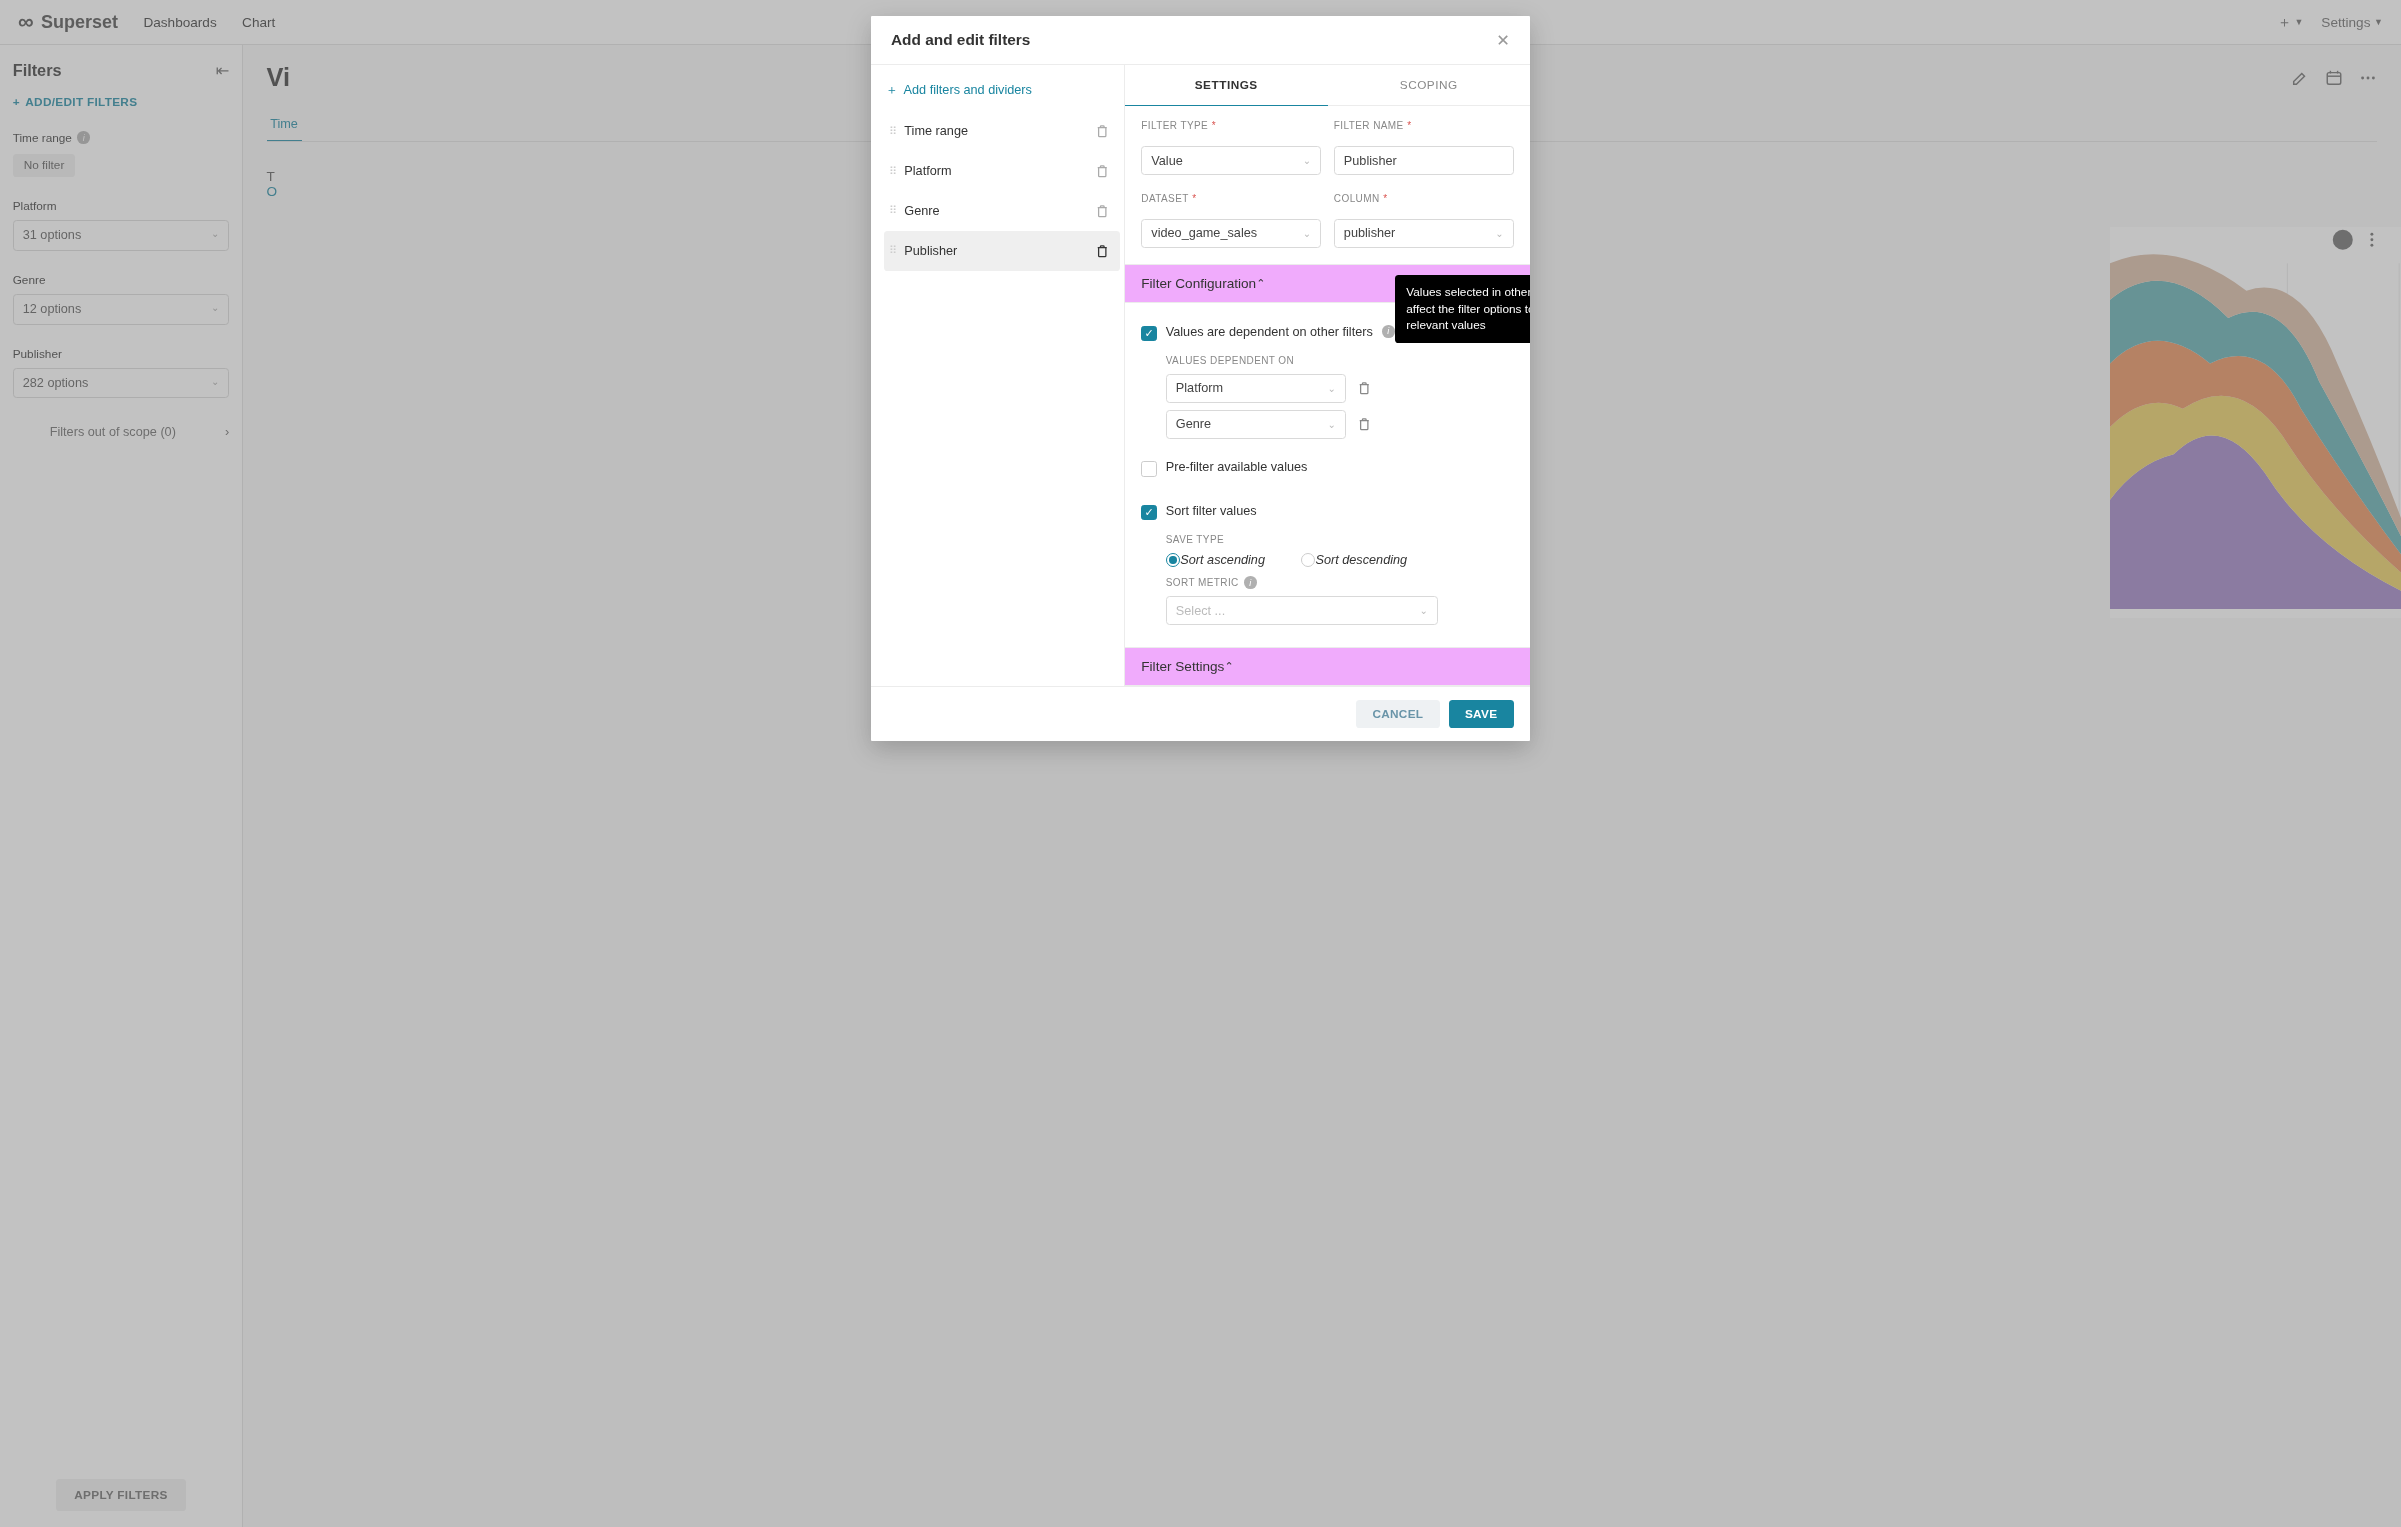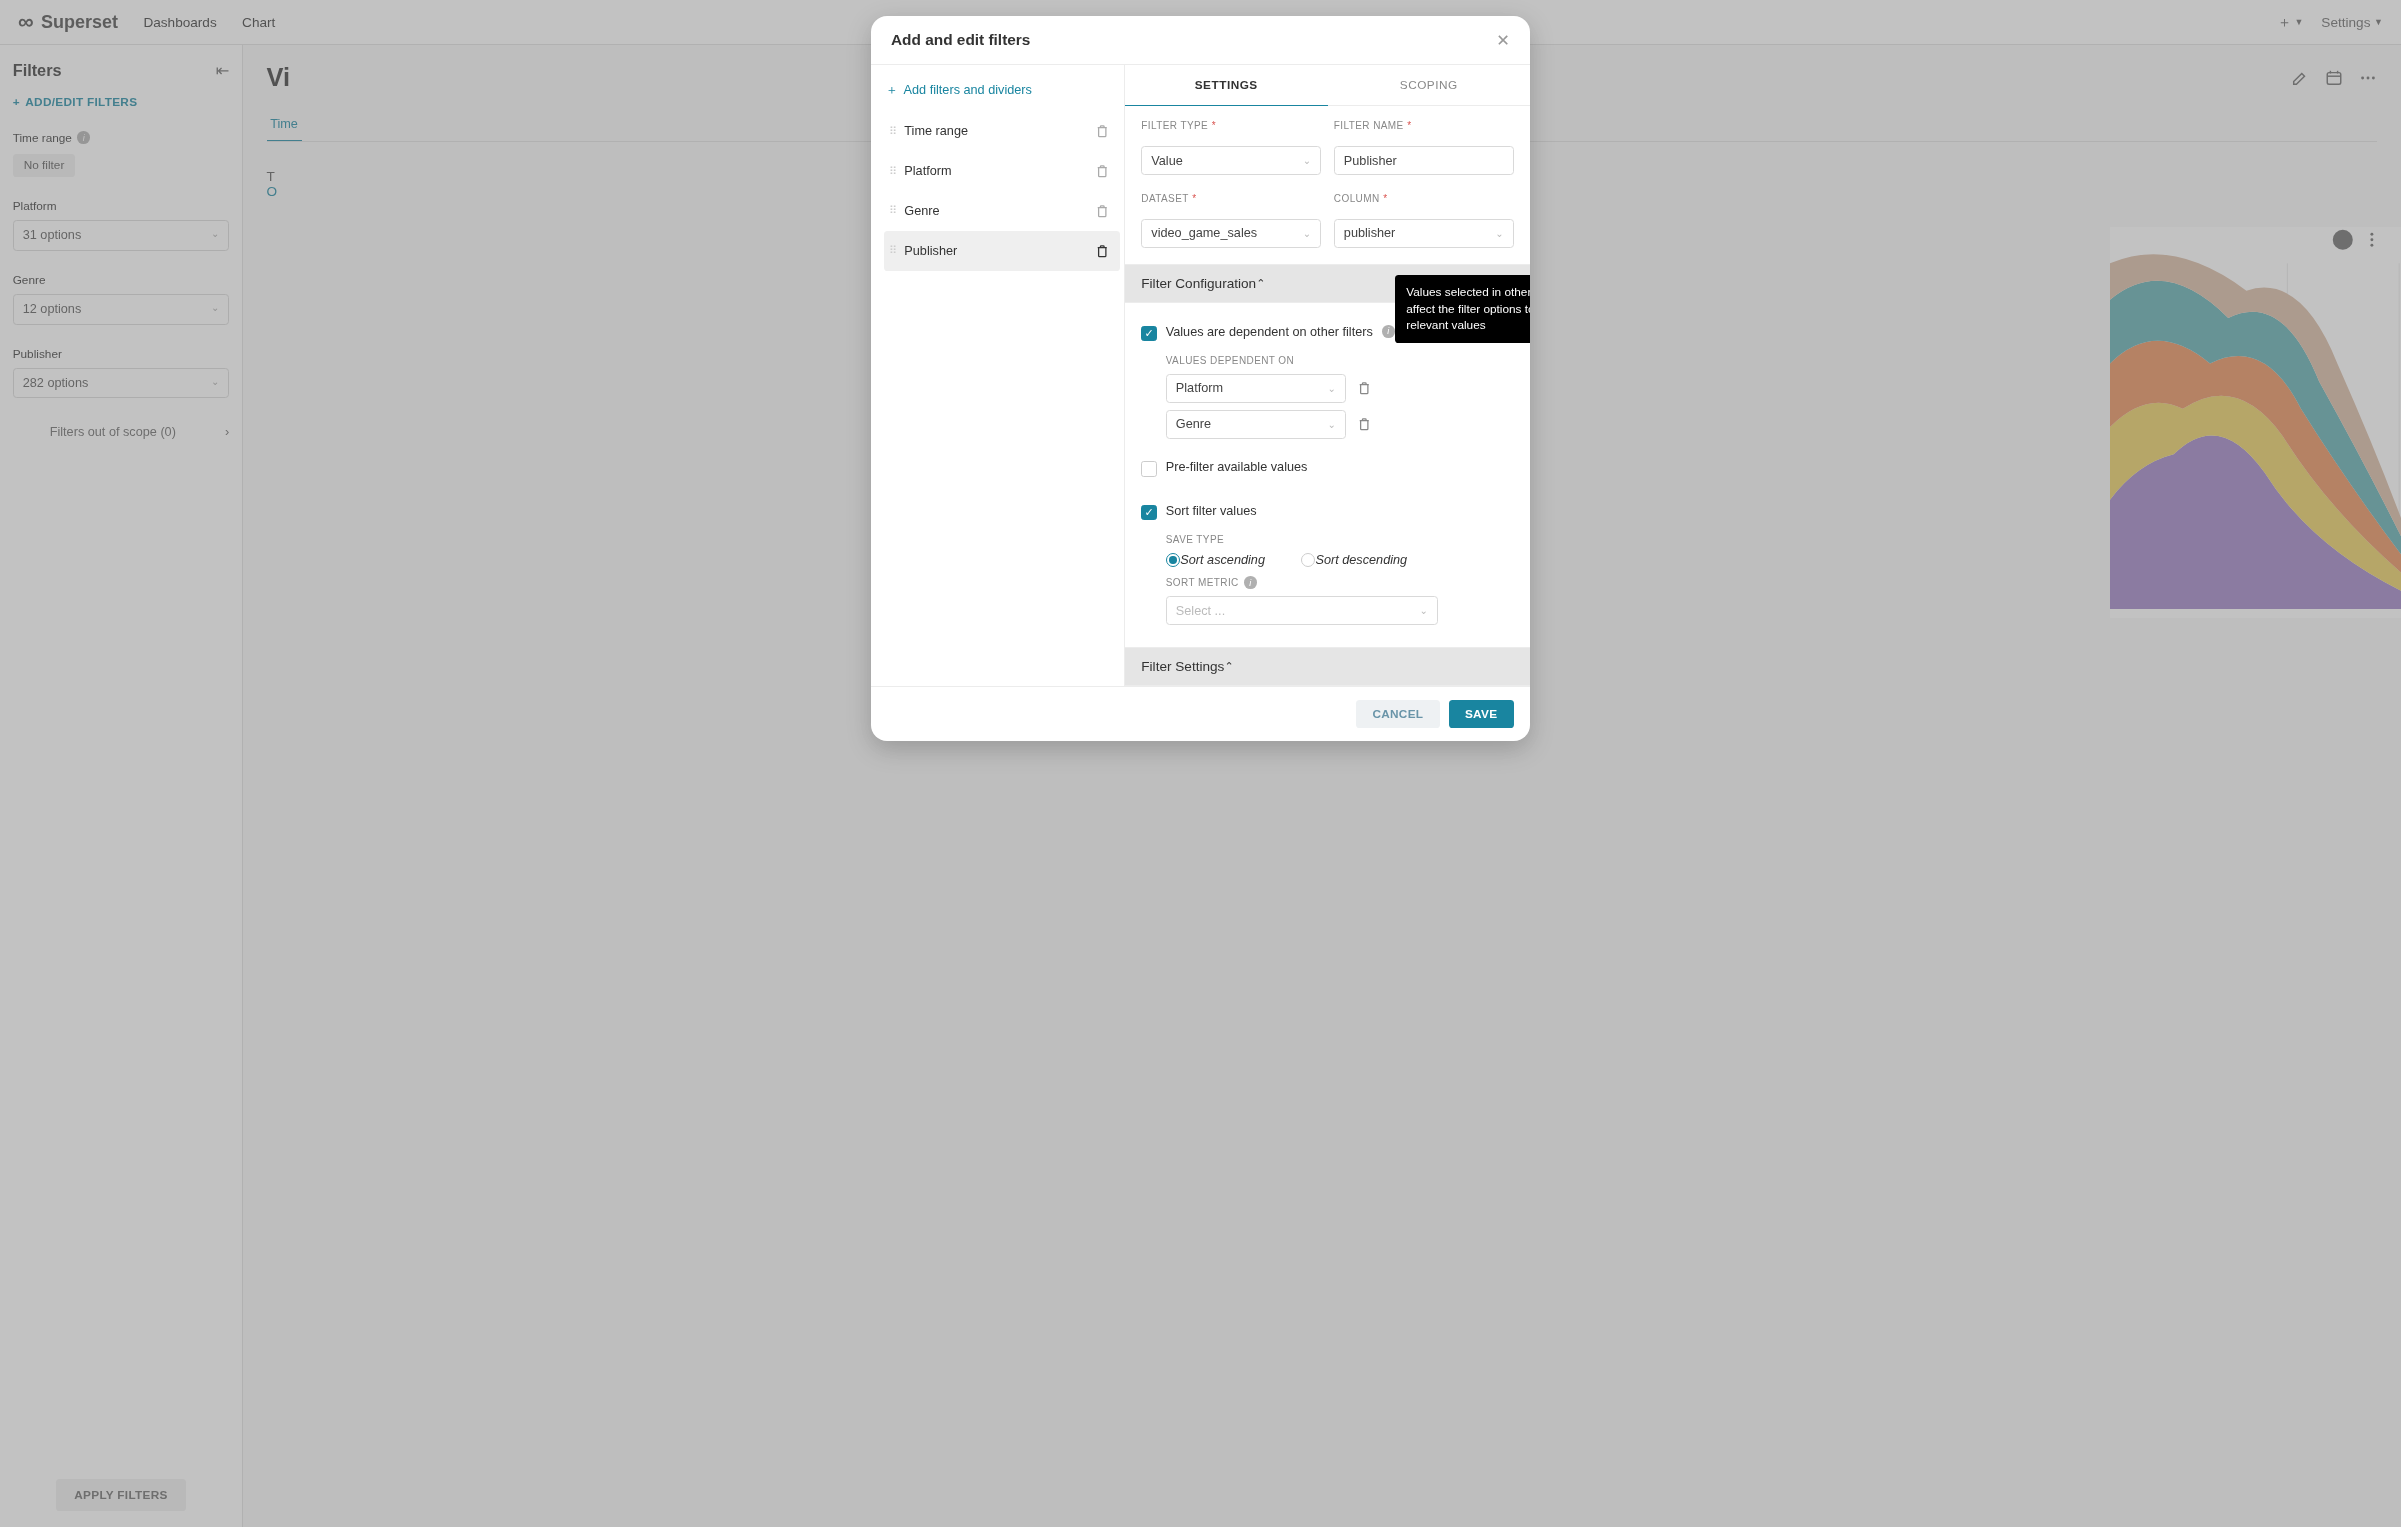--- a/index.html
+++ b/index.html
@@ -37,21 +37,21 @@
 .header-icons { display:flex; gap:16.3px; color:#666;}
 .header-icons span { font-size:18px; }
 .tabs-bg { margin-top:16.3px; display:flex; gap:27px; border-bottom:0.9px solid #e0e0e0;}
 .tabs-bg .tab { padding:9px 3.6px; font-size:12.7px; color:#666;}
 .tabs-bg .tab.active { color:#1985a0; border-bottom:1.8px solid #1985a0; font-weight:500;}
 .body-text { margin-top:27px; font-size:13.6px; color:#555;}
 .chart-placeholder { position:absolute; right:0; top:182px; width:291px; height:391px; }
 
 
 .overlay { position:fixed; inset:0; background:rgba(120,120,120,0.45); display:flex; align-items:flex-start; justify-content:center; z-index:10;}
-.modal { width:659px; background:#fff; border-radius:16px; margin-top:16.3px; box-shadow:0 7.3px 25.4px rgba(0,0,0,.2); display:flex; flex-direction:column; max-height:calc(100vh - 33px);}
+.modal { width:659px; background:#fff; border-radius:1px; margin-top:16.3px; box-shadow:0 7.3px 25.4px rgba(0,0,0,.2); display:flex; flex-direction:column; max-height:calc(100vh - 33px);}
 .modal-header { padding:14.5px 20px; border-bottom:0.9px solid #ececec; display:flex; justify-content:space-between; align-items:center;}
 .modal-header h3 { font-size:15.4px; font-weight:600; color:#333;}
 .close-x { color:#999; font-size:16.3px; cursor:pointer;}
 .modal-body { display:flex; flex:1; overflow:hidden;}
 .modal-left { width:254px; border-right:0.9px solid #ececec; padding:12.7px 3.6px 12.7px 12.7px;}
 .add-link { color:#1985a0; font-size:12.7px; display:flex; align-items:center; gap:5.4px; padding:3.6px 1.8px 12.7px; font-weight:500;}
 .flist { display:flex; flex-direction:column;}
 .fitem { display:flex; align-items:center; justify-content:space-between; padding:12.7px 11px 12.7px 5.4px; border-radius:3.6px;}
 .fitem.active { background:#efefef;}
 .fitem-left { display:flex; align-items:center; gap:9px;}
@@ -64,21 +64,21 @@
 .mtab { flex:1; text-align:center; padding:12.7px 0; font-size:11.8px; letter-spacing:0.5px; color:#888; border-bottom:0.9px solid #ececec; cursor:pointer;}
 .mtab.active { color:#333; border-bottom:1.8px solid #1985a0; font-weight:600;}
 .form-row { display:flex; gap:12.7px; padding:14.5px 16.3px 3.6px;}
 .form-col { flex:1; }
 .flabel { font-size:10px; letter-spacing:0.4px; color:#888; display:flex; align-items:center; gap:3.6px;}
 .req { color:#d9534f;}
 .finput { width:100%; border:0.9px solid #d9d9d9; border-radius:3.6px; padding:6.4px 9px; font-size:12.7px; margin-top:15px; display:flex; justify-content:space-between; align-items:center; color:#444;}
 .finput input { border:none; outline:none; width:100%; font-size:12.7px; color:#444; background:transparent;}
 .caret { color:#bbb; font-size:10px;}
 
-.section-head { background:#e5e5e5; border-top:0.9px solid #ececec; border-bottom:0.9px solid #ececec; padding:11px 16.3px; font-size:13.6px; color:#333; display:flex; align-items:center;}
+.section-head { background:#f0abfc; border-top:0.9px solid #ececec; border-bottom:0.9px solid #ececec; padding:11px 16.3px; font-size:13.6px; color:#333; display:flex; align-items:center;}
 .section-body { padding:16.3px 16.3px 22px;}
 .chk-row { display:flex; align-items:flex-start; gap:9px; padding:5.4px 0; position:relative;}
 .chk { width:15.4px; height:15.4px; border-radius:2.7px; border:0.9px solid #ccc; display:inline-flex; align-items:center; justify-content:center; flex-shrink:0; margin-top:0.9px;}
 .chk.on { background:#1985a0; border-color:#1985a0; color:#fff; font-size:11px;}
 .sublabel { font-size:10px; letter-spacing:0.4px; color:#888; margin-top:9px; margin-left:24.5px;}
 .dep-row { display:flex; align-items:center; gap:11px; margin-left:24.5px; margin-top:7.3px;}
 .dep-select { width:180px; border:0.9px solid #d9d9d9; border-radius:3.6px; padding:6.4px 9px; display:flex; justify-content:space-between; align-items:center; font-size:12.7px; color:#444;}
 
 .radio-row { display:flex; gap:36px; margin-left:24.5px; margin-top:7.3px; align-items:center;}
 .radio { width:14.5px; height:14.5px; border-radius:50%; border:1.8px solid #ccc; display:inline-flex; align-items:center; justify-content:center;}

